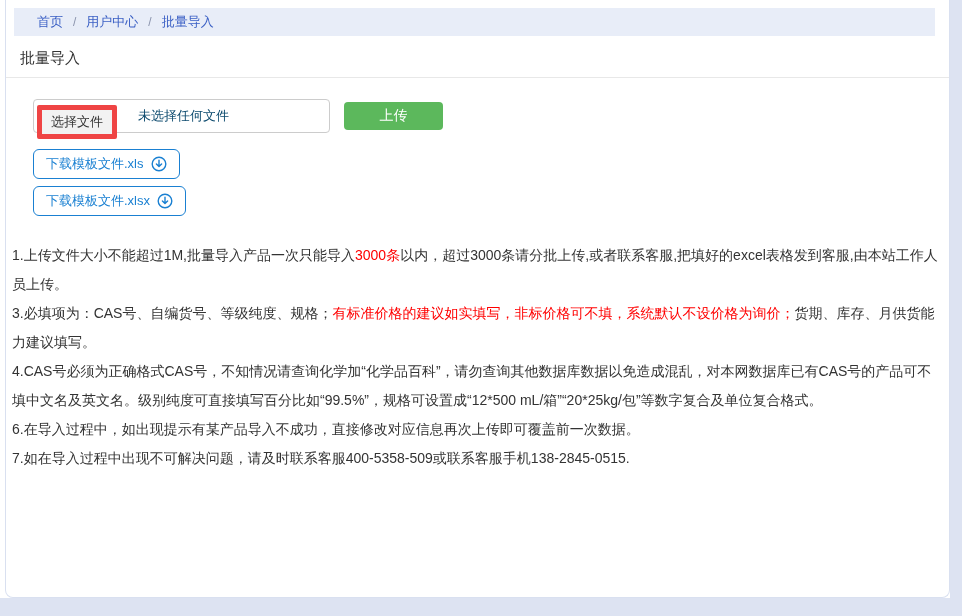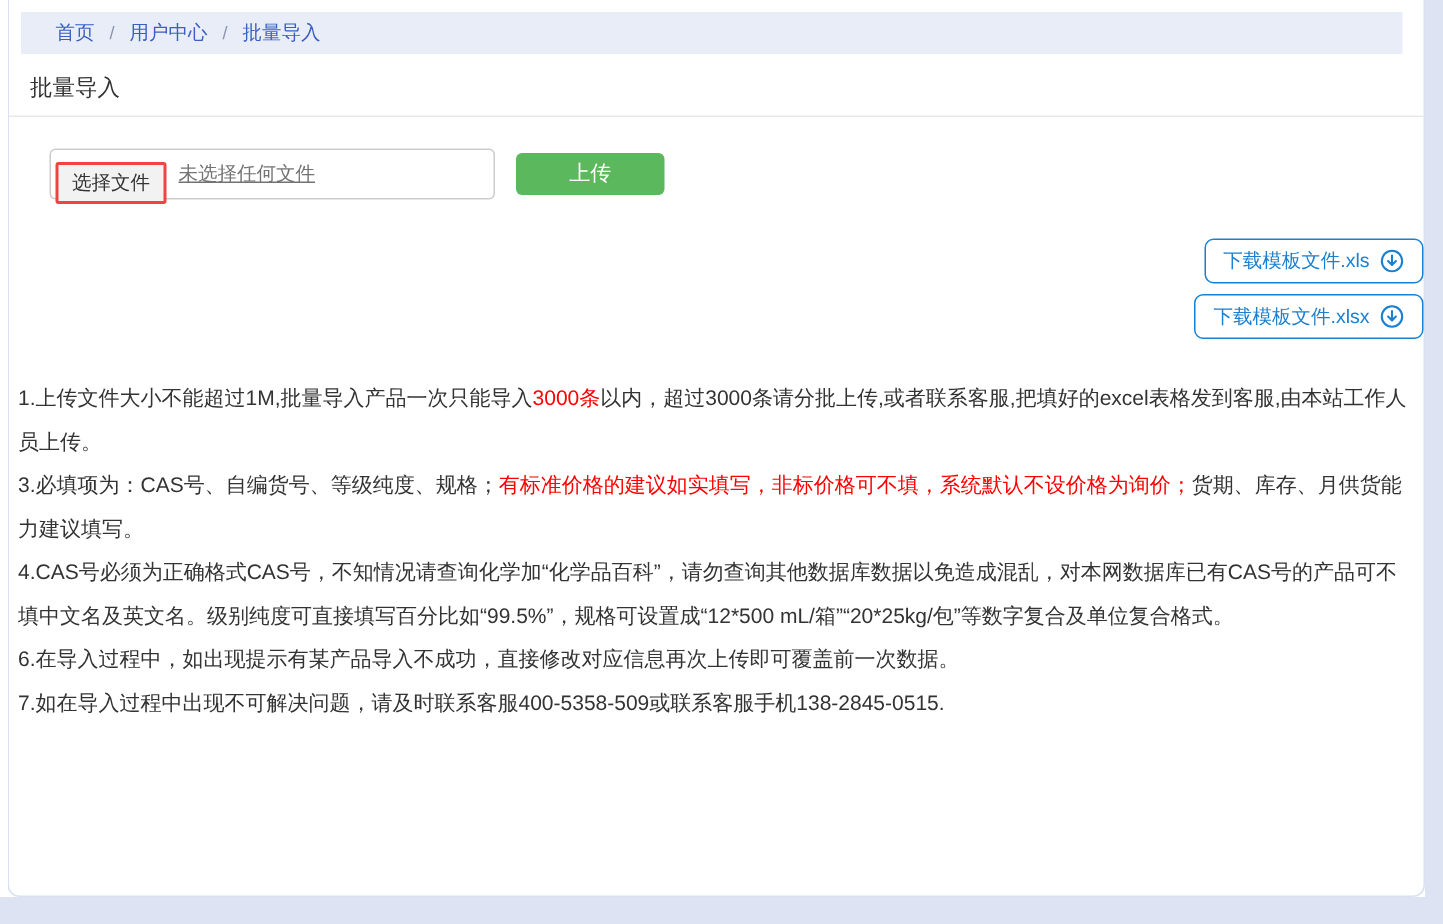--- a/index.html
+++ b/index.html
@@ -26,30 +26,30 @@
   
   .page-title{margin:13px 0 0 14px;font-size:15px;font-weight:400;color:#333;}
   .divider{margin-top:9px;border-top:1px solid #e8e8e8;height:0;}
   
   .upload-row{margin:21px 0 0 27px;display:flex;align-items:center;}
   .file-input{
     width:297px;height:34px;box-sizing:border-box;border:1px solid #cccccc;border-radius:4px;
     display:flex;align-items:center;padding-left:3px;background:#fff;cursor:pointer;
   }
   .file-btn{
-    border:2px solid #ef4444;background:#f2f2f2;border-radius:2px;
+    border:5px solid #ef4444;background:#f2f2f2;border-radius:2px;
     padding:3px 9px;font-size:13px;color:#333;white-space:nowrap;cursor:pointer;margin-top:12px;
   }
-  .file-text{margin-left:8px;font-size:13px;color:#737373;white-space:nowrap;text-decoration:underline;}
+  .file-text{margin-left:21px;font-size:13px;color:#0c4a6e;white-space:nowrap;}
   .upload-btn{
     margin-left:14px;width:99px;height:28px;background:#5cb85c;color:#fff;border:none;
     border-radius:4px;font-size:14px;cursor:pointer;
   }
   
-  .downloads{margin:26px 0 0 27px;display:flex;flex-direction:column;align-items:flex-end;gap:7px;}
+  .downloads{margin:16px 0 0 27px;display:flex;flex-direction:column;align-items:flex-start;gap:7px;}
   .dl-btn{
     display:inline-flex;align-items:center;gap:7px;height:30px;box-sizing:border-box;
     padding:0 12px;border:1px solid #1a80d2;color:#1a80d2;border-radius:6px;background:#fff;
     font-size:13px;cursor:pointer;font-family:inherit;
   }
   .dl-btn svg{display:block;}
   
   .notice{margin-top:25px;}
   .notice-header{
     margin:0 17px 0 14px;height:34px;background:#f4f4f5;display:flex;align-items:center;

